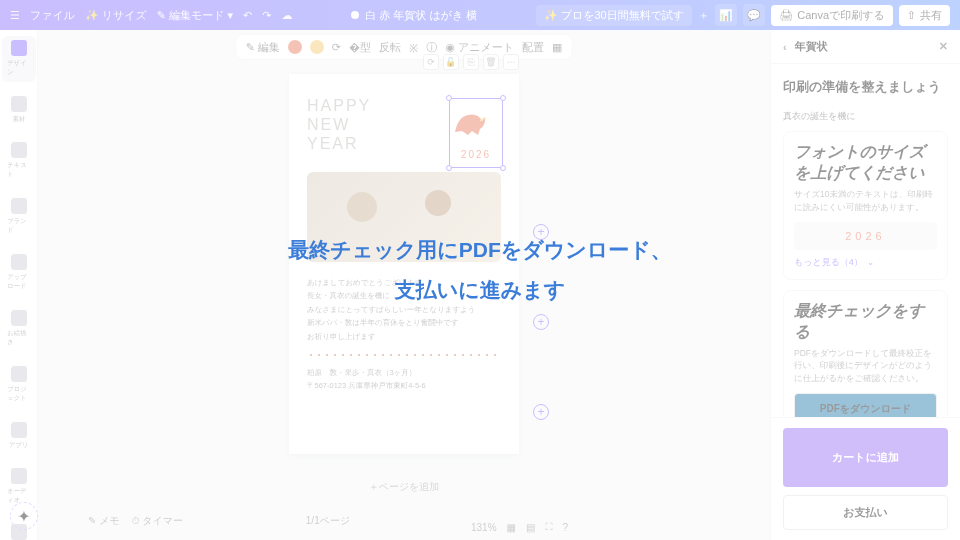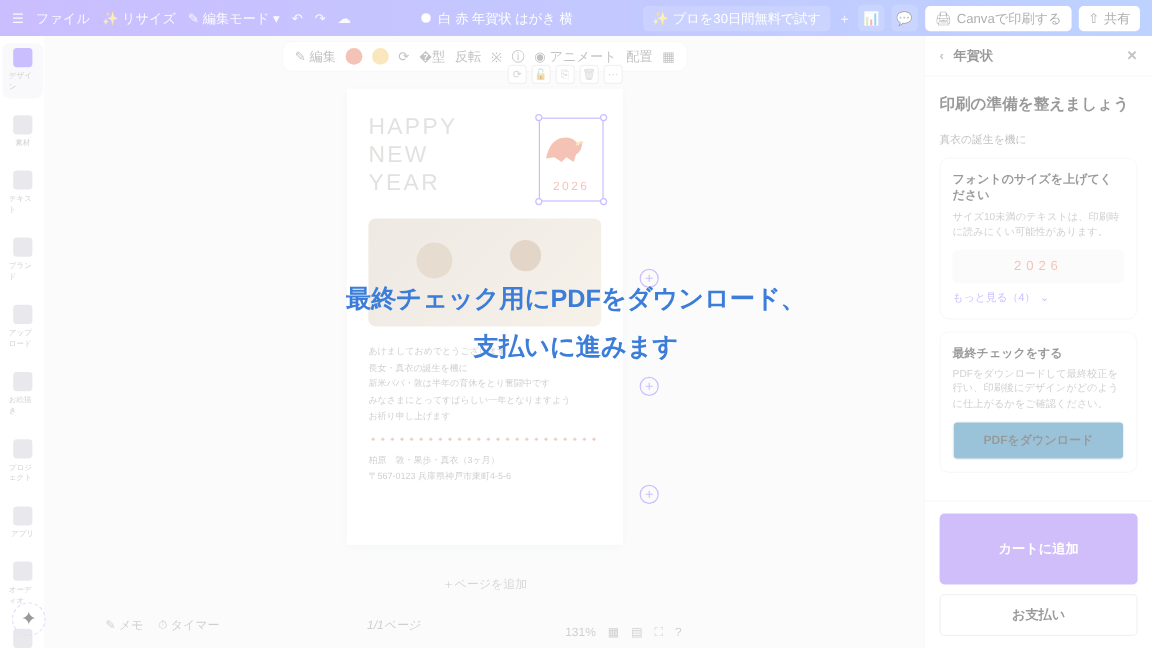--- a/index.html
+++ b/index.html
@@ -28,53 +28,53 @@
 .toolbar { height: 34px; display: flex; align-items: center; justify-content: center; gap: 12px; padding: 0 12px; font-size: 11px; color: #666; }
 .toolbar .tb-group { display: flex; align-items: center; gap: 8px; background: #fff; border: 1px solid #eee; border-radius: 8px; padding: 4px 10px; }
 .toolbar .color-dot { width: 14px; height: 14px; border-radius: 50%; }
 .toolbar .tb-item { cursor: pointer; display: flex; align-items: center; gap: 3px; }
 
 .page-stage { flex: 1; display: flex; align-items: flex-start; justify-content: center; padding-top: 10px; position: relative; }
 .page { width: 230px; height: 380px; background: #fff; box-shadow: 0 2px 8px rgba(0,0,0,0.08); padding: 22px 18px; position: relative; }
 .page-controls { position: absolute; top: -20px; right: 0; display: flex; gap: 4px; }
 .page-controls .pc { width: 16px; height: 16px; border-radius: 3px; background: #fff; border: 1px solid #ddd; display: flex; align-items: center; justify-content: center; font-size: 9px; color: #999; cursor: pointer; }
 
-.headline { font-size: 19px; font-weight: 300; color: #b8b5b0; letter-spacing: 2px; line-height: 1.2; }
+.headline { font-size: 16px; font-weight: 300; color: #b8b5b0; letter-spacing: 2px; line-height: 1.2; }
 .stamp-box { position: absolute; top: 24px; right: 16px; width: 54px; height: 70px; border: 1px solid #7b5cff; }
 .stamp-box .horse { width: 40px; height: 30px; margin: 8px auto; }
 .stamp-box .year { text-align: center; font-size: 10px; color: #e76a4a; letter-spacing: 2px; }
 .stamp-handle { position: absolute; width: 6px; height: 6px; border: 1px solid #7b5cff; background: #fff; border-radius: 50%; }
 
 .photo { width: 100%; height: 90px; margin-top: 18px; border-radius: 6px; background: linear-gradient(135deg, #d4c8b8, #e8dcc8); position: relative; overflow: hidden; }
 .photo::before { content: ''; position: absolute; width: 30px; height: 30px; border-radius: 50%; background: #c4a88a; top: 20px; left: 40px; }
 .photo::after { content: ''; position: absolute; width: 26px; height: 26px; border-radius: 50%; background: #b89878; top: 18px; right: 50px; }
 
 .body-text { margin-top: 14px; font-size: 7.5px; color: #888; line-height: 1.8; }
 .divider { width: 100%; height: 4px; margin: 10px 0; background-image: radial-gradient(circle, #c8886a 30%, transparent 30%); background-size: 8px 4px; background-repeat: repeat-x; }
 .addr { font-size: 7.5px; color: #888; line-height: 1.7; }
 
 .side-plus { position: absolute; width: 16px; height: 16px; border: 1px solid #7b5cff; border-radius: 50%; display: flex; align-items: center; justify-content: center; color: #7b5cff; font-size: 12px; cursor: pointer; }
 
 .add-page { position: absolute; bottom: 46px; left: 50%; transform: translateX(-50%); font-size: 10px; color: #999; cursor: pointer; }
 
 .footer { position: absolute; bottom: 0; left: 38px; right: 190px; height: 26px; display: flex; padding: 0 12px; font-size: 10px; color: #888; gap: 12px; }
-.footer .center { position: absolute; left: 50%; transform: translateX(-50%); font-style: italic; }
+.footer .center { position: absolute; left: 50%; transform: translateX(-50%); }
 .footer .right { margin-left: auto; display: flex; align-items: center; gap: 10px; }
 
 .spark { position: absolute; bottom: 10px; left: 10px; width: 28px; height: 28px; border-radius: 50%; border: 1.5px dashed #b8a8ff; display: flex; align-items: center; justify-content: center; cursor: pointer; }
 
 .rpanel { width: 190px; background: #fff; border-left: 1px solid #eee; display: flex; flex-direction: column; }
 .rpanel-hdr { height: 34px; display: flex; align-items: center; padding: 0 12px; border-bottom: 1px solid #eee; font-size: 11px; font-weight: 600; }
 .rpanel-hdr .back { margin-right: 8px; cursor: pointer; color: #666; }
 .rpanel-hdr .x { margin-left: auto; cursor: pointer; color: #666; }
 .rpanel-body { flex: 1; padding: 14px 12px; overflow-y: auto; }
 .rpanel-body h3 { font-size: 13px; font-weight: 700; margin-bottom: 14px; }
 .sect-label { font-size: 9px; color: #666; margin-bottom: 8px; }
 .check-card { border: 1px solid #eee; border-radius: 8px; padding: 10px; margin-bottom: 10px; }
-.check-card .ct { font-size: 10px; font-weight: 700; margin-bottom: 4px; }
+.check-card .ct { font-size: 16px; font-weight: 700; margin-bottom: 4px; font-style: italic; }
 .check-card .cd { font-size: 8.5px; color: #888; line-height: 1.5; margin-bottom: 8px; }
 .year-preview { background: #f5f6f8; border-radius: 4px; padding: 8px; text-align: center; letter-spacing: 4px; color: #e76a4a; font-size: 11px; margin-bottom: 6px; }
 .more-link { font-size: 9px; color: #7b5cff; cursor: pointer; display: flex; align-items: center; gap: 4px; }
 .pdf-btn { width: 100%; padding: 8px; border: 1px solid #ddd; border-radius: 4px; background: #0369a1; font-size: 10px; font-weight: 600; cursor: pointer; }
 .rpanel-ftr { padding: 10px 12px; border-top: 1px solid #eee; display: flex; flex-direction: column; gap: 8px; }
 .cart-btn { width: 100%; padding: 22px; border: none; border-radius: 4px; background: #8b5cf6; color: #fff; font-size: 11px; font-weight: 600; cursor: pointer; }
 .pay-btn { width: 100%; padding: 9px; border: 1px solid #ddd; border-radius: 4px; background: #fff; font-size: 11px; font-weight: 600; cursor: pointer; }
 
 .whitewash { position: absolute; inset: 0; background: rgba(255,255,255,0.6); pointer-events: none; }
 .overlay-text { position: absolute; top: 50%; left: 50%; transform: translate(-50%, -50%); text-align: center; font-size: 21px; font-weight: 700; color: #3b7dd8; line-height: 1.9; white-space: nowrap; pointer-events: none; }
@@ -186,22 +186,22 @@
           <div class="year">2026</div>
           <div class="stamp-handle" style="top:-4px;left:-4px"></div>
           <div class="stamp-handle" style="top:-4px;right:-4px"></div>
           <div class="stamp-handle" style="bottom:-4px;left:-4px"></div>
           <div class="stamp-handle" style="bottom:-4px;right:-4px"></div>
         </div>
         <div class="photo"></div>
         <div class="body-text">
           <div>あけましておめでとうございます</div>
           <div>長女・真衣の誕生を機に</div>
+          <div>みなさまにとってすばらしい一年となりますよう</div>
           <div>新米パパ・敦は半年の育休をとり奮闘中です</div>
-          <div>みなさまにとってすばらしい一年となりますよう</div>
           <div>お祈り申し上げます</div>
         </div>
         <div class="divider"></div>
         <div class="addr">
           <div>柏原　敦・果歩・真衣（3ヶ月）</div>
           <div>〒567-0123 兵庫県神戸市東町4-5-6</div>
         </div>
         <div class="side-plus" style="right:-30px;top:150px">+</div>
         <div class="side-plus" style="right:-30px;top:240px">+</div>
         <div class="side-plus" style="right:-30px;top:330px">+</div>

